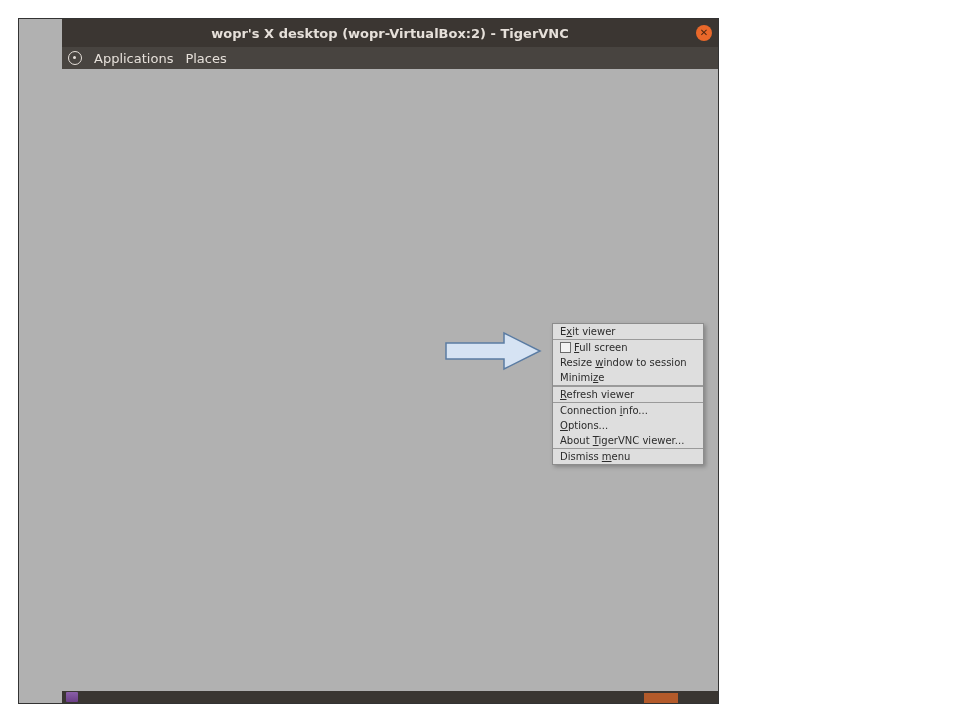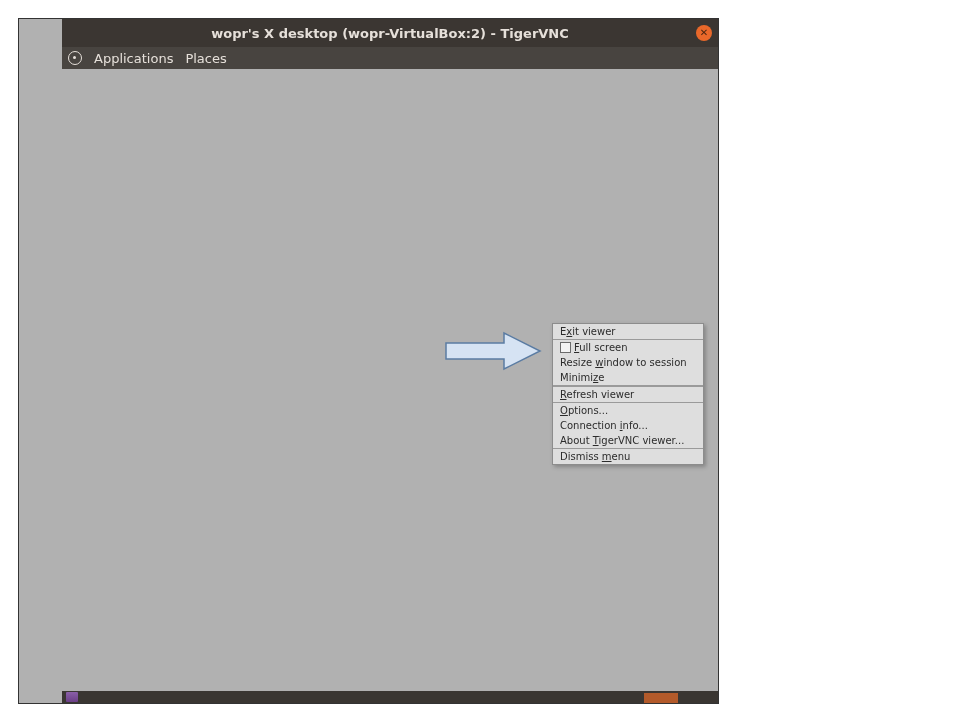--- a/index.html
+++ b/index.html
@@ -187,24 +187,24 @@
       <div class="menu-item">
         <span><span>Minimi</span><span class="mn">z</span><span>e</span></span>
       </div>
       <div class="menu-sep"></div>
       <div class="menu-sep"></div>
       <div class="menu-item">
         <span><span class="mn">R</span><span>efresh viewer</span></span>
       </div>
       <div class="menu-sep"></div>
       <div class="menu-item">
+        <span><span>Connection </span><span class="mn">i</span><span>nfo...</span></span>
+      </div>
+      <div class="menu-item">
         <span><span class="mn">O</span><span>ptions...</span></span>
-      </div>
-      <div class="menu-item">
-        <span><span>Connection </span><span class="mn">i</span><span>nfo...</span></span>
       </div>
       <div class="menu-item">
         <span><span>About </span><span class="mn">T</span><span>igerVNC viewer...</span></span>
       </div>
       <div class="menu-sep"></div>
       <div class="menu-item">
         <span><span>Dismiss </span><span class="mn">m</span><span>enu</span></span>
       </div>
     </div>
 

